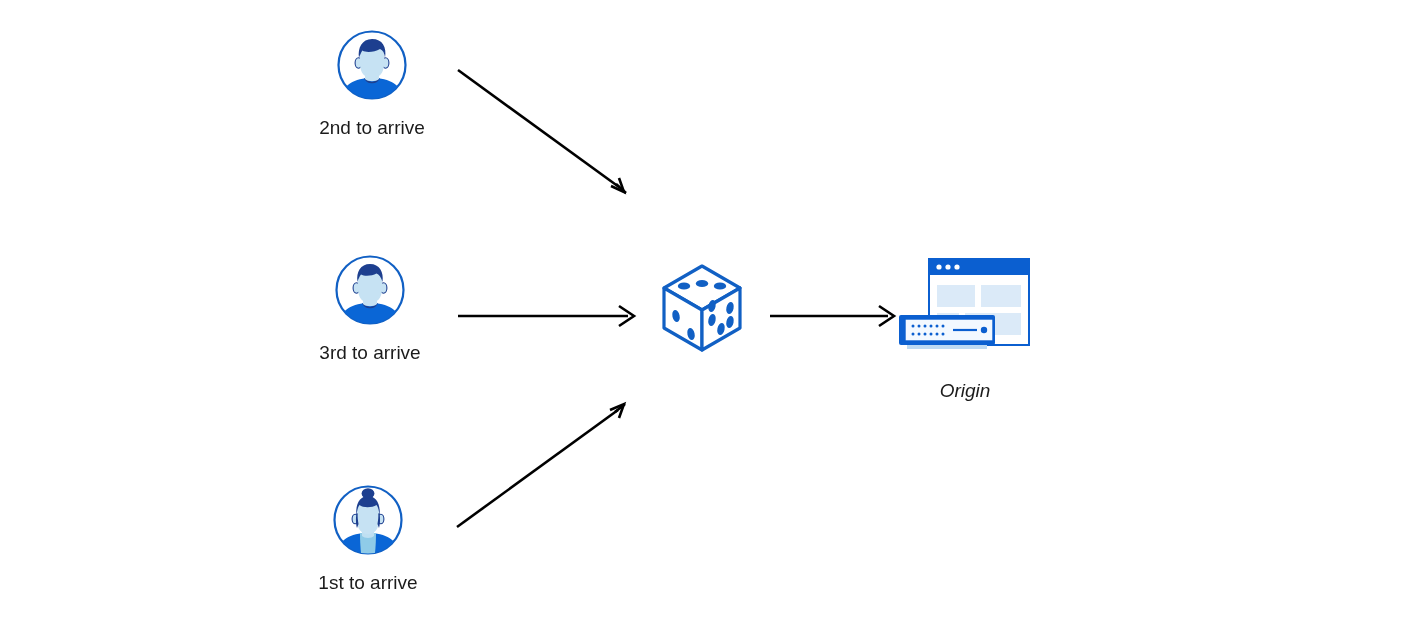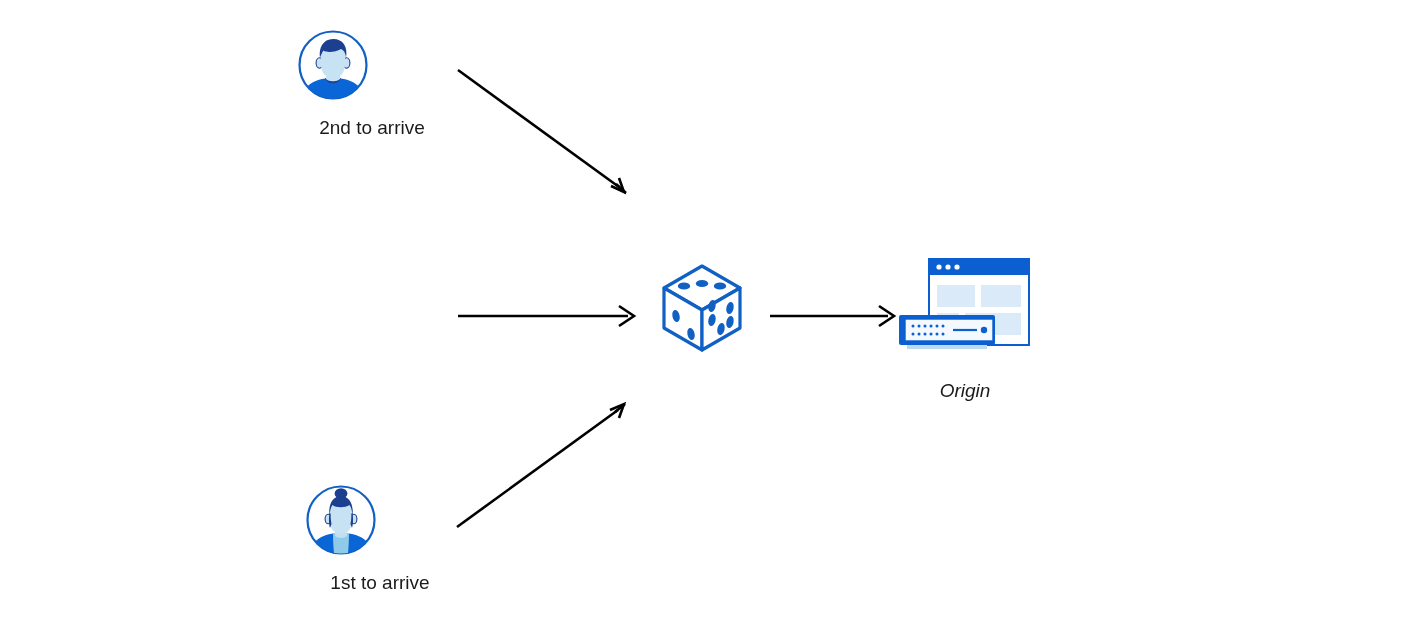--- a/index.html
+++ b/index.html
@@ -15,20 +15,21 @@
     position: relative;
     width: 1405px;
     height: 633px;
     background: #ffffff;
     overflow: hidden;
   }
   .node {
     position: absolute;
     display: flex;
     flex-direction: column;
+    align-items: center;
   }
   .icon-box {
     display: block;
   }
   .node-label {
     margin-top: 10px;
     font-size: 19px;
     line-height: 1.25;
     color: #1b1b1b;
     white-space: nowrap;
@@ -39,21 +40,21 @@
     position: absolute;
     left: 0;
     top: 0;
     width: 1405px;
     height: 633px;
     pointer-events: none;
   }
   
   #node-visitor-2 { left: 296px; top: 28px; width: 152px; }
   #node-visitor-3 { left: 294px; top: 253px; width: 152px; }
-  #node-visitor-1 { left: 304px; top: 483px; width: 152px; }
+  #node-visitor-1 { left: 292px; top: 483px; width: 152px; }
   #node-dice     { left: 652px; top: 258px; width: 100px; }
   #node-origin   { left: 889px; top: 255px; width: 152px; font-style: italic; }
 </style>
 </head>
 <body>
 
 <div id="canvas">
 
   <svg class="arrow-layer" viewBox="0 0 1405 633" width="1405" height="633">
 
@@ -102,20 +103,42 @@
 
           <path d="M25 28 C25 18 30 13 37 13 C44 13 49 18 49 28 L49 36 C49 45 44 50 37 50 C30 50 25 45 25 36 Z" fill="#c6e2f3"></path>
 
           <path d="M24 30 C22.5 20 27 11 37 11 C47.5 11 52 19 50 30 C49.5 25 48 22 45 21 C40 24 31 25 27.5 22.5 C26 24.5 25 27 24 30 Z" fill="#1d3f8f"></path>
         </g>
       </svg>
     </span>
     <div class="node-label">2nd to arrive</div>
   </div>
 
+  <div class="node" id="node-visitor-3">
+    <span class="icon-box">
+      <svg width="74" height="74" viewBox="0 0 74 74">
+        <defs>
+          <clipPath id="clip-av3">
+              <circle cx="37" cy="37" r="33.5"></circle>
+            </clipPath>
+        </defs>
+        <circle cx="37" cy="37" r="33.5" fill="#ffffff" stroke="#1160c4" stroke-width="2.2"></circle>
+        <g clip-path="url(#clip-av3)">
+          <path d="M4 74 C6 58 18 50 37 50 C56 50 68 58 70 74 Z" fill="#0a66d6"></path>
+          <path d="M30 50 C32 56 42 56 44 50" fill="none" stroke="#1d3f8f" stroke-width="1.6"></path>
+          <path d="M30 41 L30 51 C33 54 41 54 44 51 L44 41 Z" fill="#c6e2f3"></path>
+          <ellipse cx="23.5" cy="35" rx="3.4" ry="5.2" fill="#c6e2f3" stroke="#1d3f8f" stroke-width="1.1"></ellipse>
+          <ellipse cx="50.5" cy="35" rx="3.4" ry="5.2" fill="#c6e2f3" stroke="#1d3f8f" stroke-width="1.1"></ellipse>
+          <path d="M25 28 C25 18 30 13 37 13 C44 13 49 18 49 28 L49 36 C49 45 44 50 37 50 C30 50 25 45 25 36 Z" fill="#c6e2f3"></path>
+          <path d="M24.5 29 C23 19 27.5 11 37 11 C46.5 11 51 19 49.5 29 C48 24 46 21.5 43.5 20.5 C39 23 31.5 23.5 28 21.5 C26.5 23.5 25.3 26 24.5 29 Z" fill="#1d3f8f"></path>
+        </g>
+      </svg>
+    </span>
+    <div class="node-label">3rd to arrive</div>
+  </div>
 
   <div class="node" id="node-visitor-1">
     <span class="icon-box">
       <svg width="74" height="74" viewBox="0 0 74 74">
         <defs>
           <clipPath id="clip-av1">
               <circle cx="37" cy="37" r="33.5"></circle>
             </clipPath>
         </defs>
         <circle cx="37" cy="37" r="33.5" fill="#ffffff" stroke="#1160c4" stroke-width="2.2"></circle>

